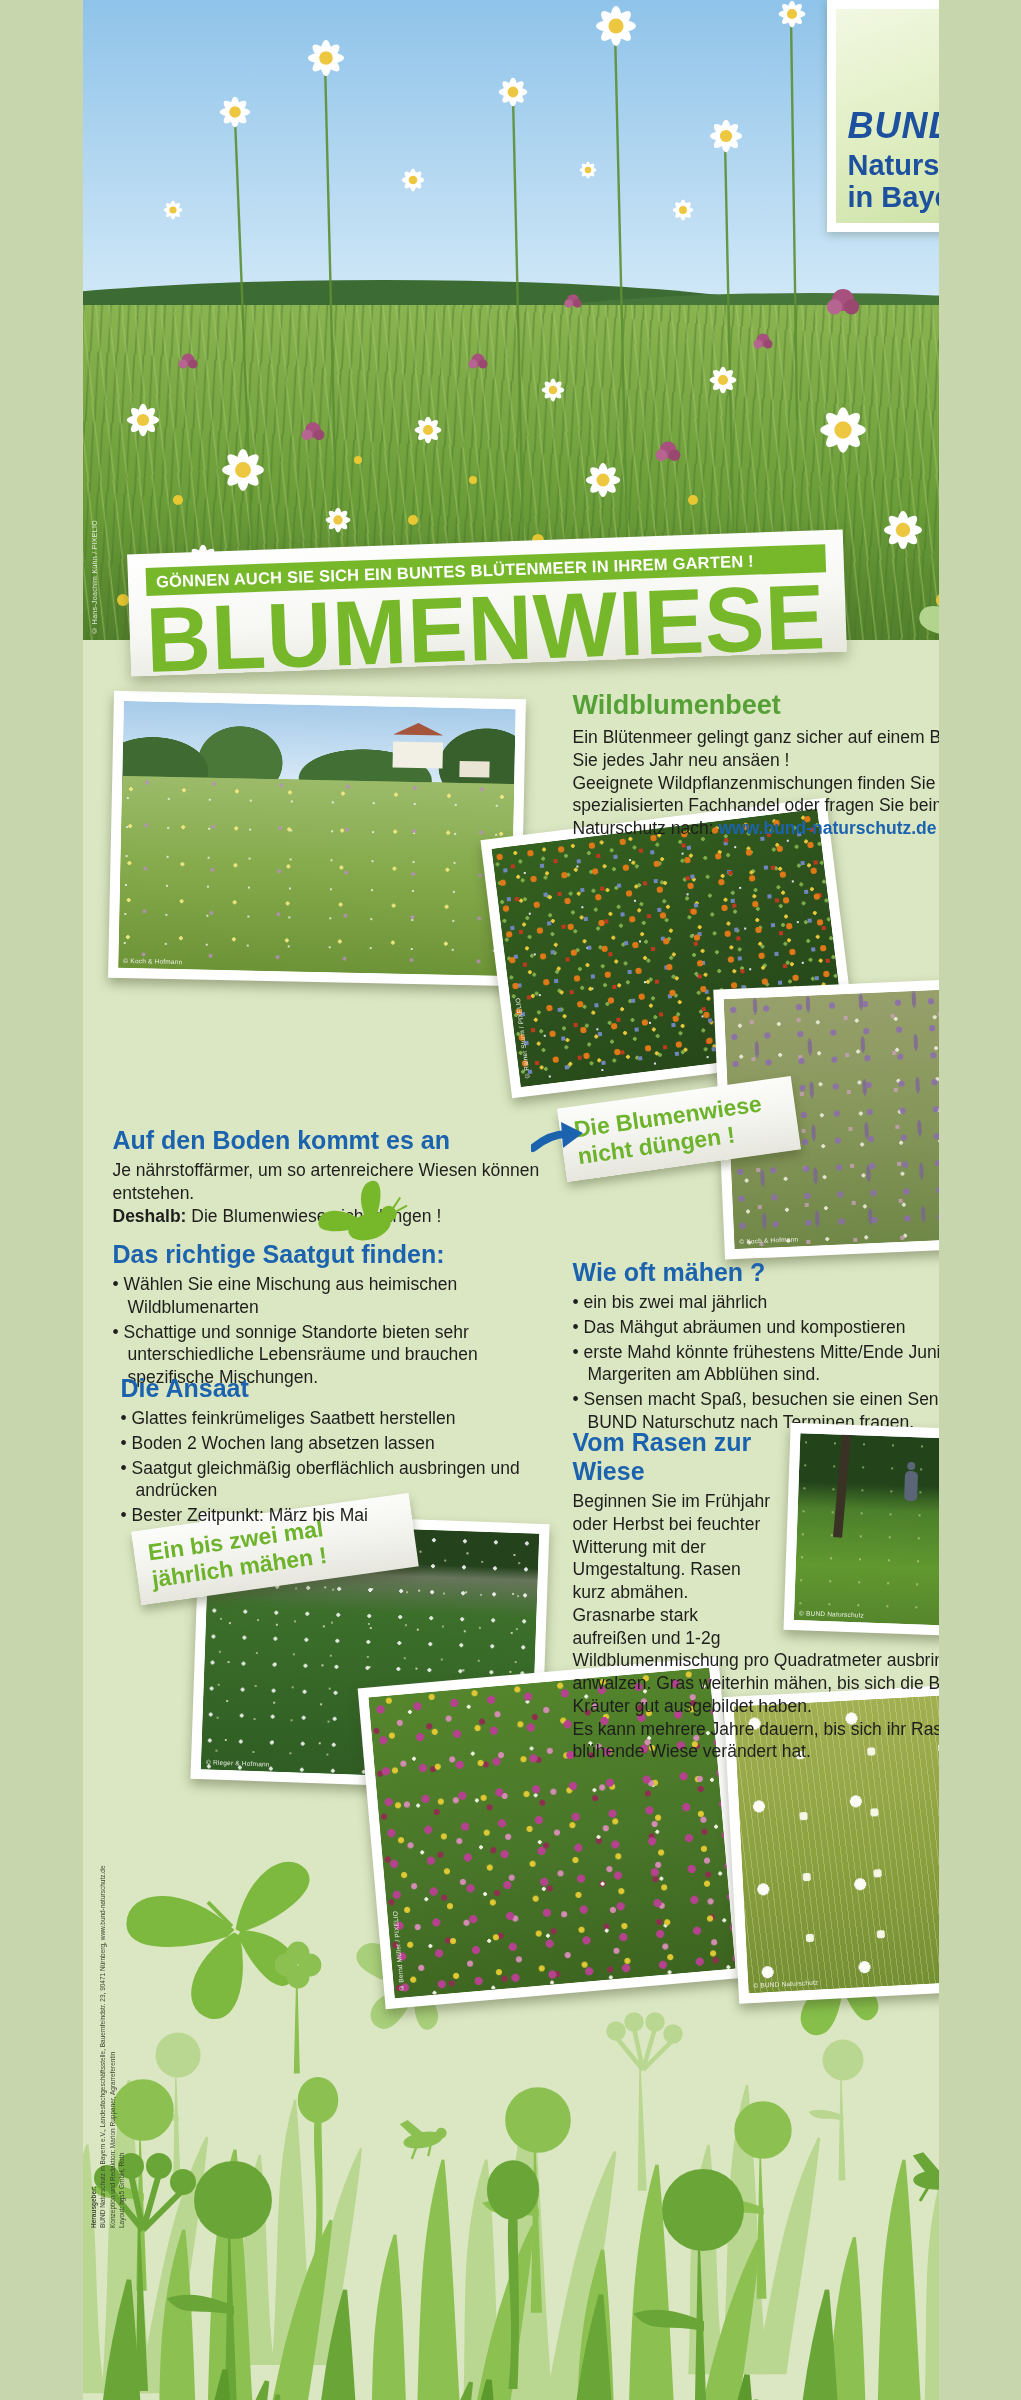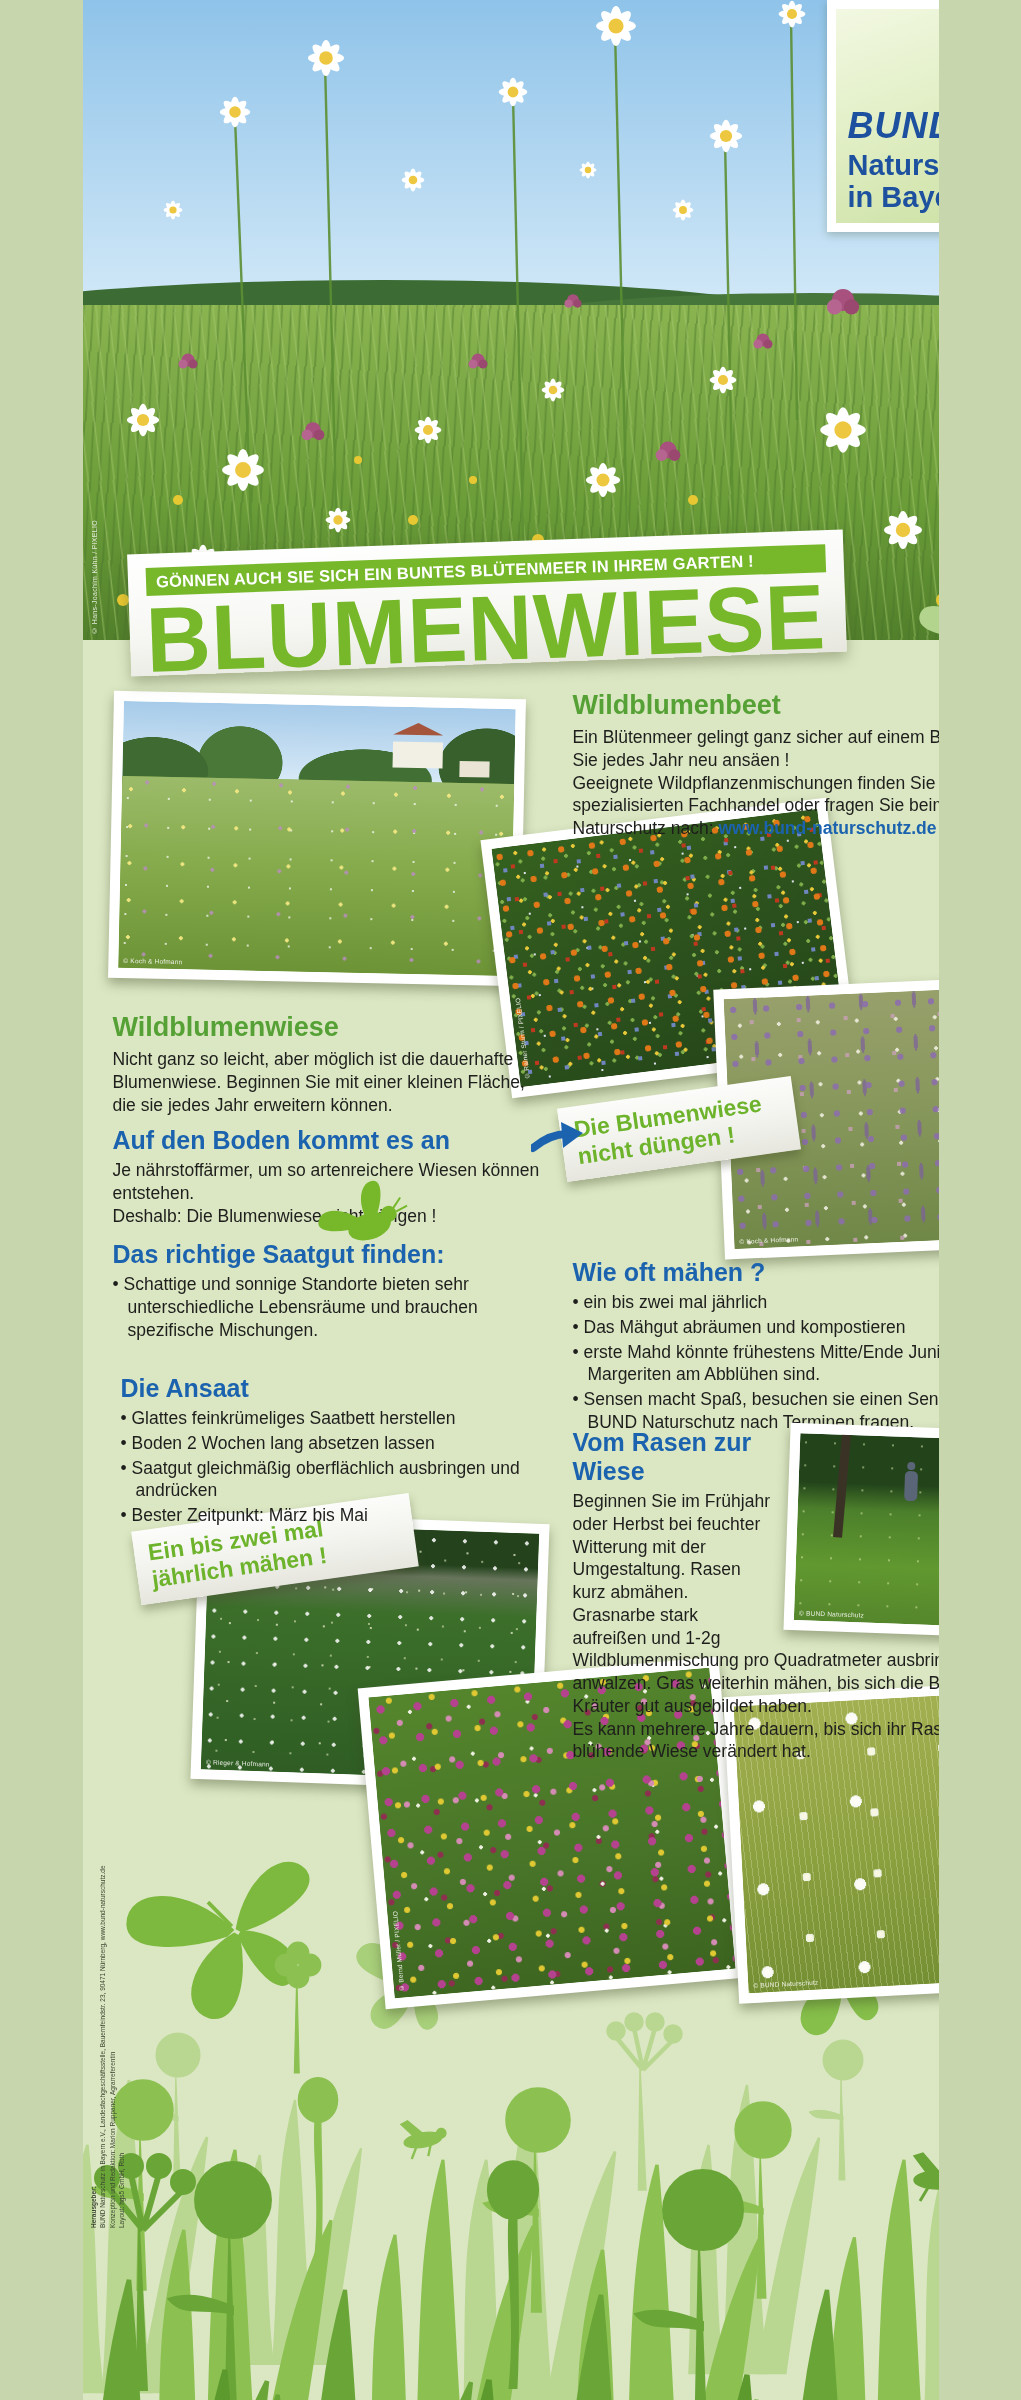--- a/index.html
+++ b/index.html
@@ -33,21 +33,21 @@
 
   
   .h-green{color:#55a135;font-size:27px;font-weight:bold;margin:0 0 5px 0;}
   .h-blue{color:#1b63ae;font-size:25px;font-weight:bold;margin:0 0 4px 0;}
   .body-t{color:#1e1e1c;font-size:17.5px;line-height:1.3;margin:0;}
   .body-t .web{color:#1b63ae;font-weight:bold;text-decoration:none;}
   ul.blist{list-style:none;margin:2px 0 0 0;padding:0;color:#1e1e1c;font-size:17.5px;line-height:1.3;}
   ul.blist li{padding-left:15px;text-indent:-15px;margin:0 0 2px 0;}
   ul.blist li::before{content:"• ";}
   .sec{position:absolute;z-index:5;}
-  b.inb{font-weight:normal;}
+  b.inb{font-weight:bold;}
 
   
   .polaroid{position:absolute;background:#fff;padding:10px;box-sizing:border-box;
     box-shadow:0 6px 12px rgba(60,70,35,.4);z-index:3;}
   .pic{position:relative;width:100%;height:100%;overflow:hidden;}
   .pcredit{position:absolute;left:5px;bottom:4px;font-size:6.5px;color:#f5f6ef;opacity:.95;letter-spacing:.2px;}
   .pcredit.vert{left:4px;bottom:6px;writing-mode:vertical-rl;transform:rotate(180deg);}
 
   
   .p1-sky{position:absolute;left:0;top:0;width:100%;height:30%;
@@ -338,24 +338,20 @@
       <div class="p1-sky"></div>
       <div class="p1-trees"></div>
       <div class="p1-roof"></div>
         <div class="p1-house"></div>
         <div class="p1-house2"></div>
       <div class="p1-grass"></div>
       <span class="pcredit">© Koch &amp; Hofmann</span>
     </div>
   </div>
 
-  <div class="sec" style="left:30px;top:1012px;width:432px;">
-    <h2 class="h-green">Wildblumenwiese</h2>
-    <p class="body-t">Nicht ganz so leicht, aber möglich ist die dauerhafte Blumenwiese. Beginnen Sie mit einer kleinen Fläche, die sie jedes Jahr erweitern können.</p>
-  </div>
 
   <div class="sec" style="left:30px;top:1126px;width:432px;">
     <h3 class="h-blue">Auf den Boden kommt es an</h3>
     <p class="body-t">Je nährstoffärmer, um so artenreichere Wiesen können entstehen.</p>
     <p class="body-t"><b class="inb">Deshalb:</b><span> Die Blumenwiese nicht düngen !</span></p>
   </div>
 
   <span class="ico" style="left:232px;top:1178px;transform:rotate(-18deg);">
     <svg width="96" height="78" viewBox="0 0 96 78" fill="#76b82a">
       <ellipse cx="52" cy="50" rx="22" ry="13"></ellipse>
@@ -363,20 +359,21 @@
       <path d="M48 44 C30 20 8 18 4 32 C2 42 26 48 46 48 Z"></path>
       <path d="M52 46 C46 22 58 4 70 8 C80 12 68 38 56 48 Z"></path>
       <line x1="80" y1="40" x2="90" y2="32" stroke="#76b82a" stroke-width="2"></line>
       <line x1="82" y1="44" x2="94" y2="42" stroke="#76b82a" stroke-width="2"></line>
     </svg>
   </span>
 
   <div class="sec" style="left:30px;top:1240px;width:440px;">
     <h3 class="h-blue">Das richtige Saatgut finden:</h3>
     <ul class="blist">
+      <li><span>Wählen Sie eine Mischung aus heimischen Wildblumenarten</span></li>
       <li><span>Schattige und sonnige Standorte bieten sehr unterschiedliche Lebensräume und brauchen spezifische Mischungen.</span></li>
     </ul>
   </div>
 
   <div class="sec" style="left:30px;top:1374px;width:440px;margin-left:8px;">
     <h3 class="h-blue">Die Ansaat</h3>
     <ul class="blist">
       <li><span>Glattes feinkrümeliges Saatbett herstellen</span></li>
       <li><span>Boden 2 Wochen lang absetzen lassen</span></li>
       <li><span>Saatgut gleichmäßig oberflächlich ausbringen und andrücken</span></li>

